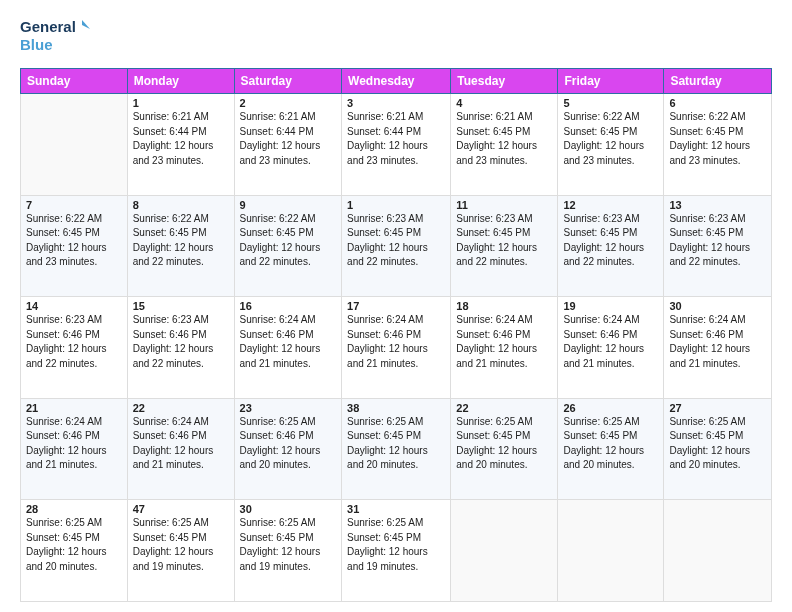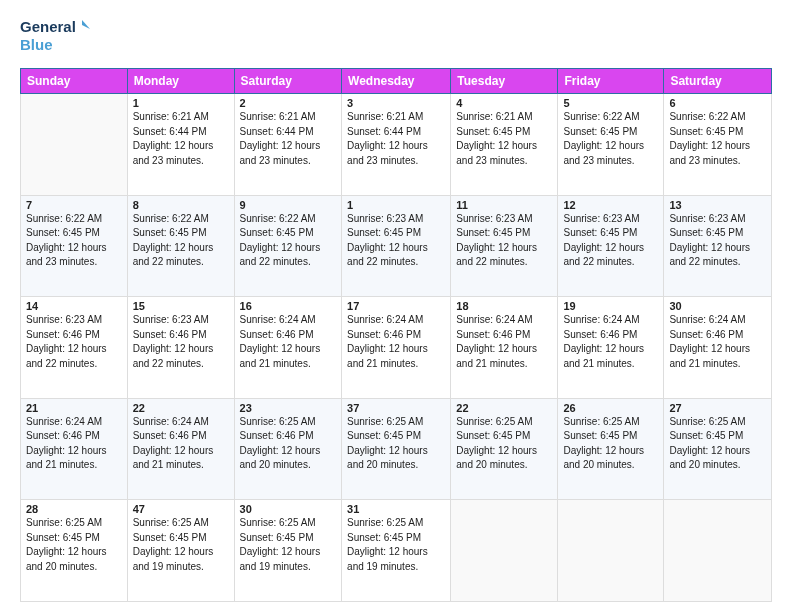--- a/index.html
+++ b/index.html
@@ -219,21 +219,21 @@
             </td>
             <td>
               <span class="day-num">22</span>
               <div class="day-info">Sunrise: 6:24 AM<br>Sunset: 6:46 PM<br>Daylight: 12 hours<br>and 21 minutes.</div>
             </td>
             <td>
               <span class="day-num">23</span>
               <div class="day-info">Sunrise: 6:25 AM<br>Sunset: 6:46 PM<br>Daylight: 12 hours<br>and 20 minutes.</div>
             </td>
             <td>
-              <span class="day-num">37</span>
+              <span class="day-num">38</span>
               <div class="day-info">Sunrise: 6:25 AM<br>Sunset: 6:45 PM<br>Daylight: 12 hours<br>and 20 minutes.</div>
             </td>
             <td>
               <span class="day-num">22</span>
               <div class="day-info">Sunrise: 6:25 AM<br>Sunset: 6:45 PM<br>Daylight: 12 hours<br>and 20 minutes.</div>
             </td>
             <td>
               <span class="day-num">26</span>
               <div class="day-info">Sunrise: 6:25 AM<br>Sunset: 6:45 PM<br>Daylight: 12 hours<br>and 20 minutes.</div>
             </td>

